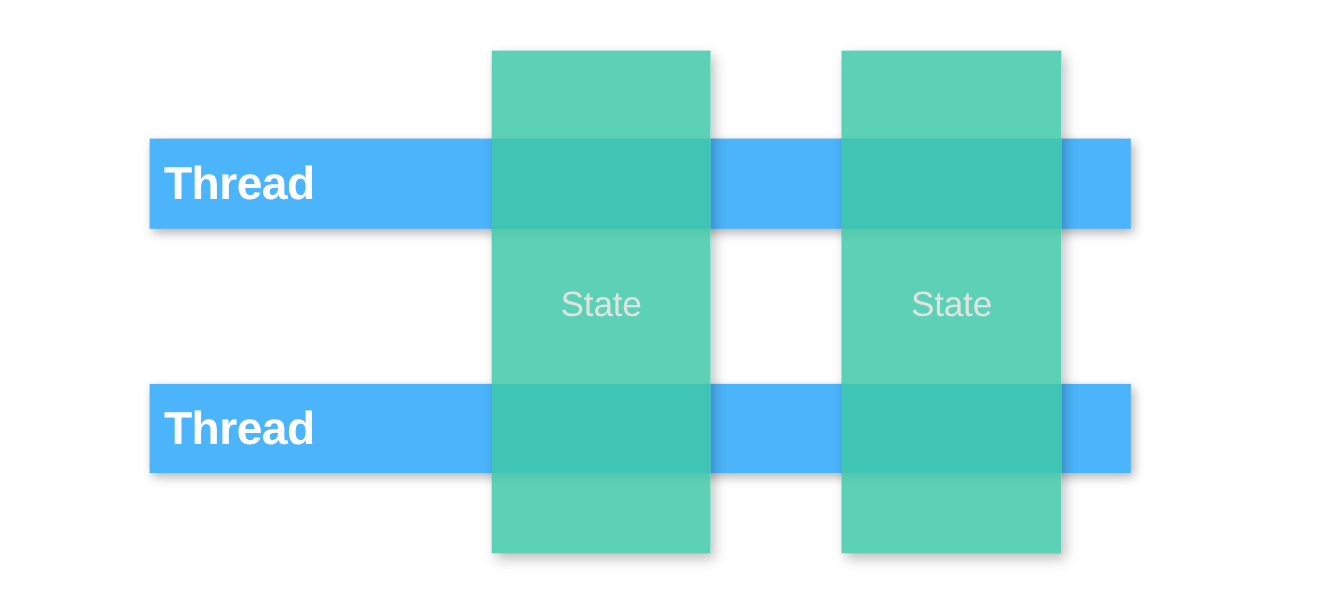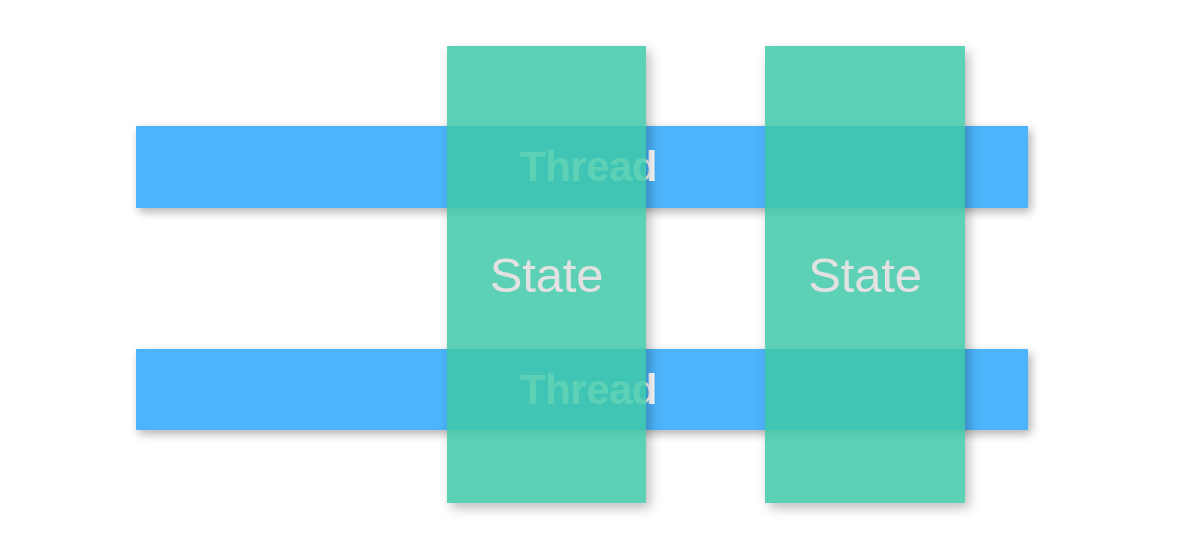--- a/index.html
+++ b/index.html
@@ -25,21 +25,20 @@
   .thread-bar {
     position: absolute;
     left: 136px;
     width: 892px;
     height: 82px;
     background: #4cb4fb;
     box-shadow: 3px 4px 9px rgba(0, 0, 0, 0.30);
     display: flex;
     align-items: center;
     z-index: 1;
-    justify-content: center;
   }
   .thread-bar--top    { top: 126px; }
   .thread-bar--bottom { top: 349px; height: 81px; }
 
   .thread-label {
     font-family: "Liberation Sans", sans-serif;
     font-size: 42px;
     font-weight: bold;
     color: #ffffff;
     letter-spacing: -0.5px;
@@ -58,21 +57,21 @@
     display: flex;
     align-items: center;
     justify-content: center;
     z-index: 2;
   }
   .state-block--first  { left: 447px; width: 199px; }
   .state-block--second { left: 765px; width: 200px; }
 
   .state-label {
     font-family: "Liberation Sans", sans-serif;
-    font-size: 49px;
+    font-size: 32px;
     font-weight: normal;
     color: #e2e2e2;
     line-height: 1;
     position: relative;
     top: 1px;
     letter-spacing: -0.2px;
     user-select: none;
   }
 </style>
 </head>

